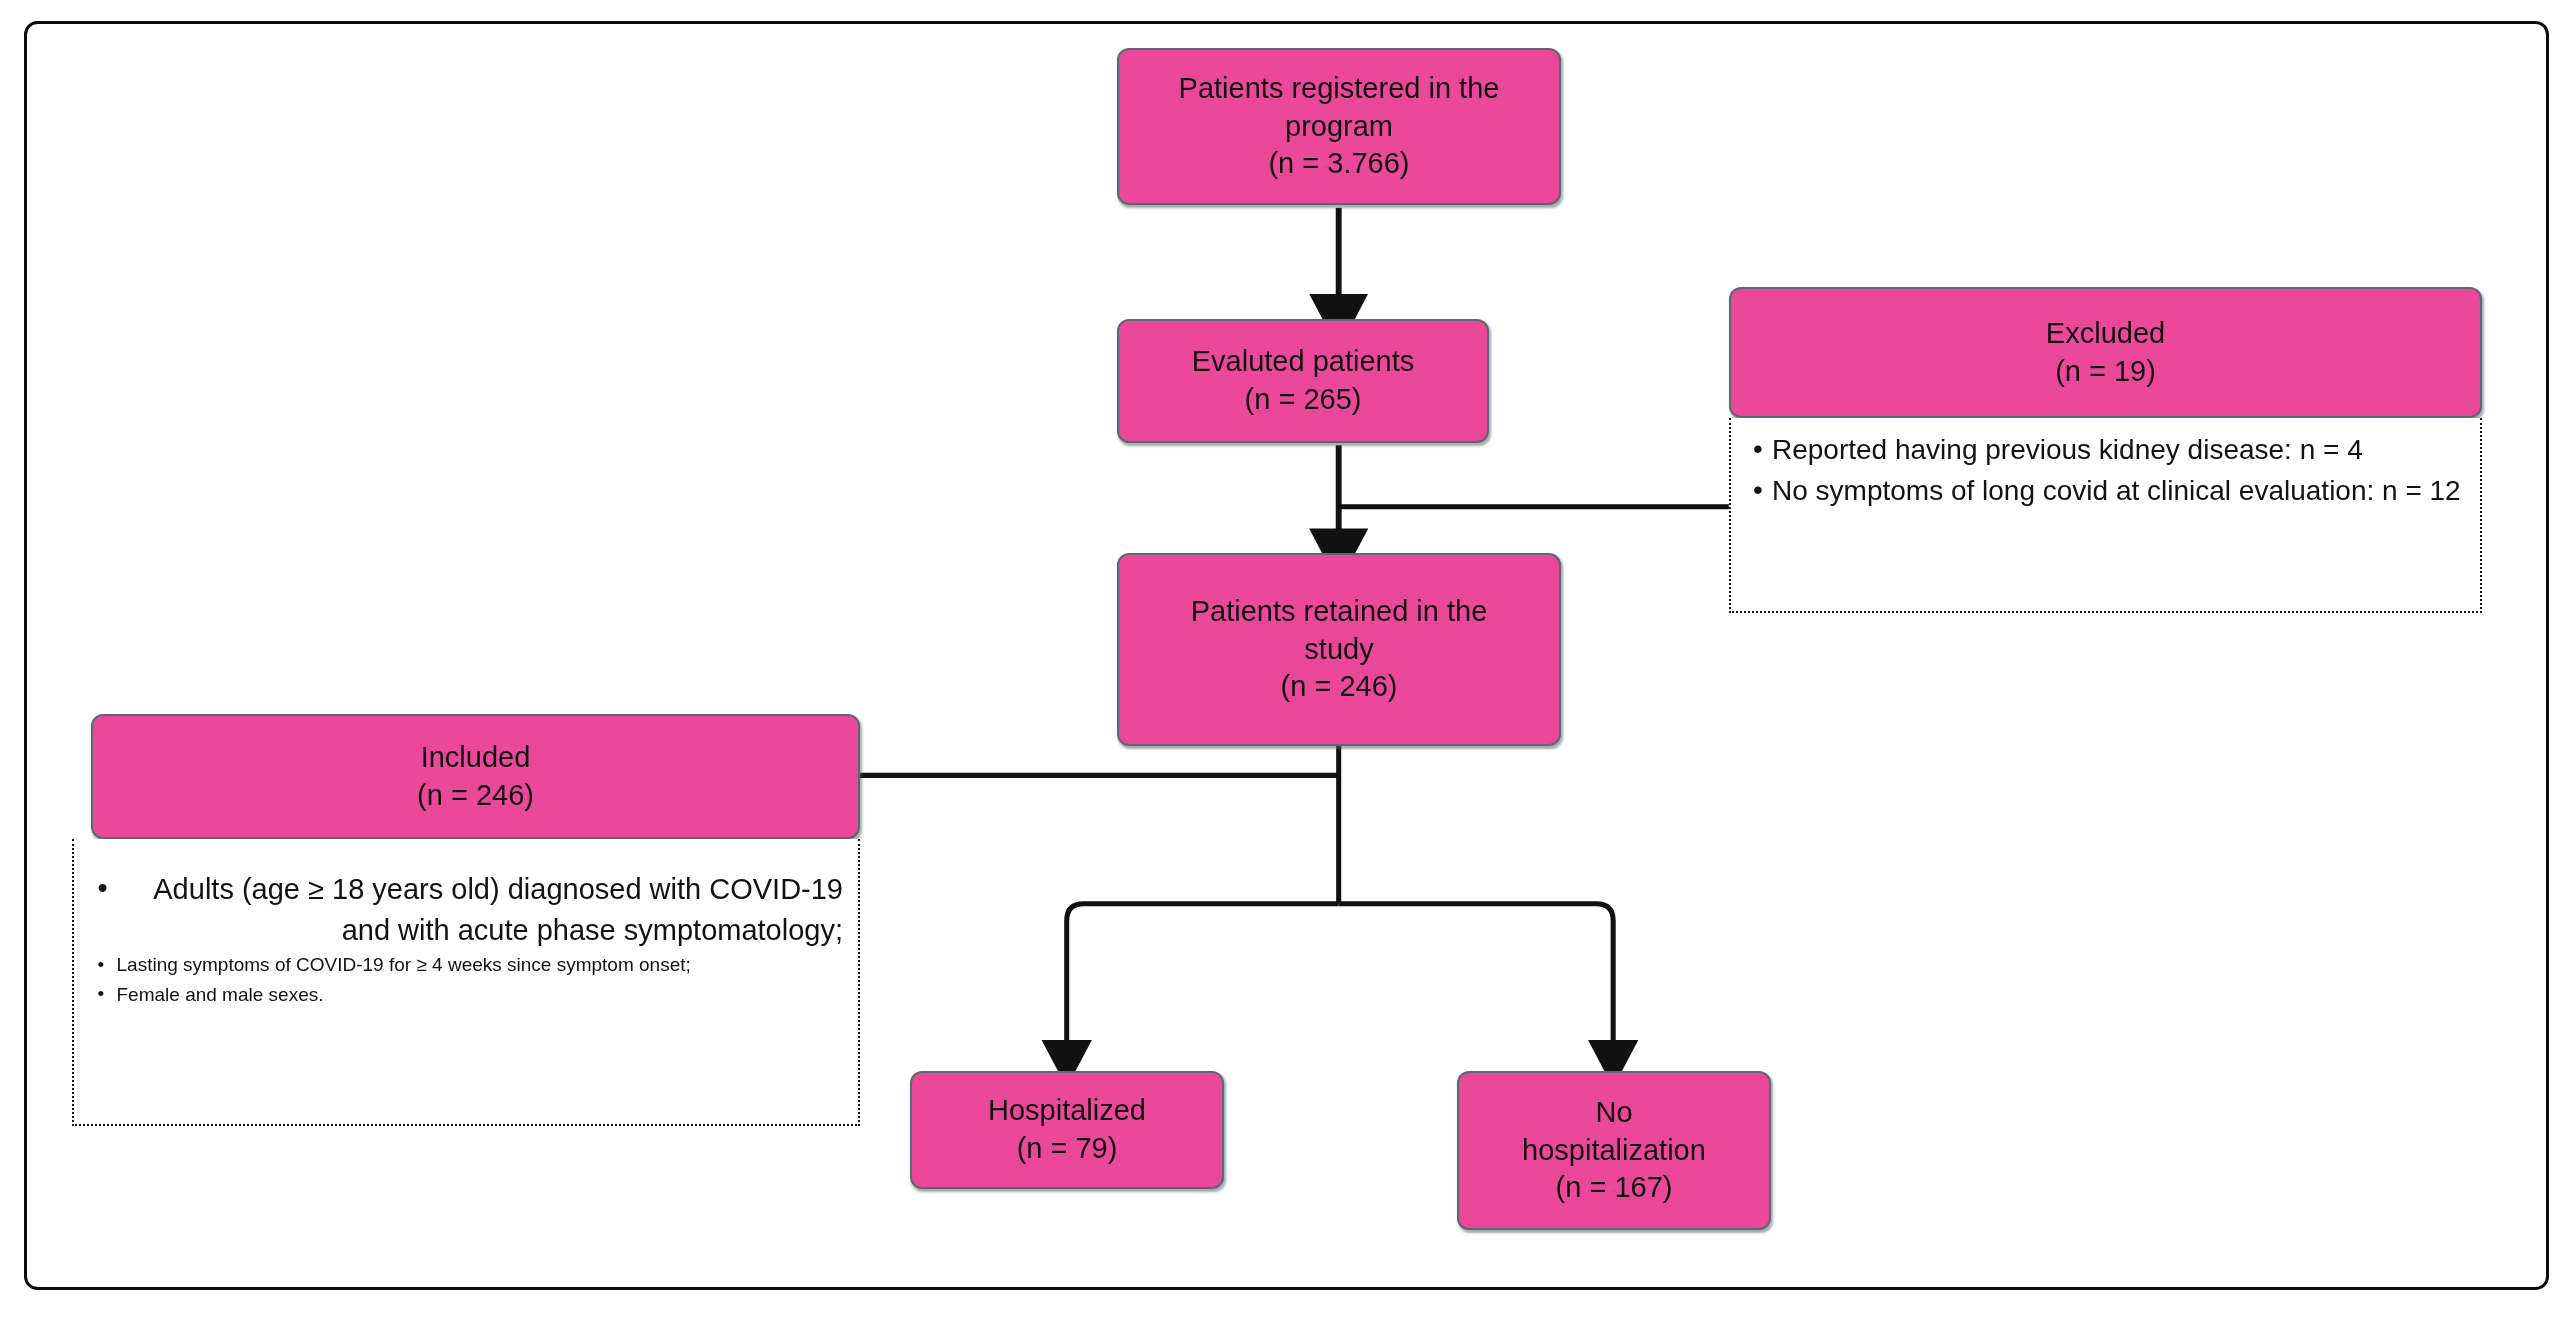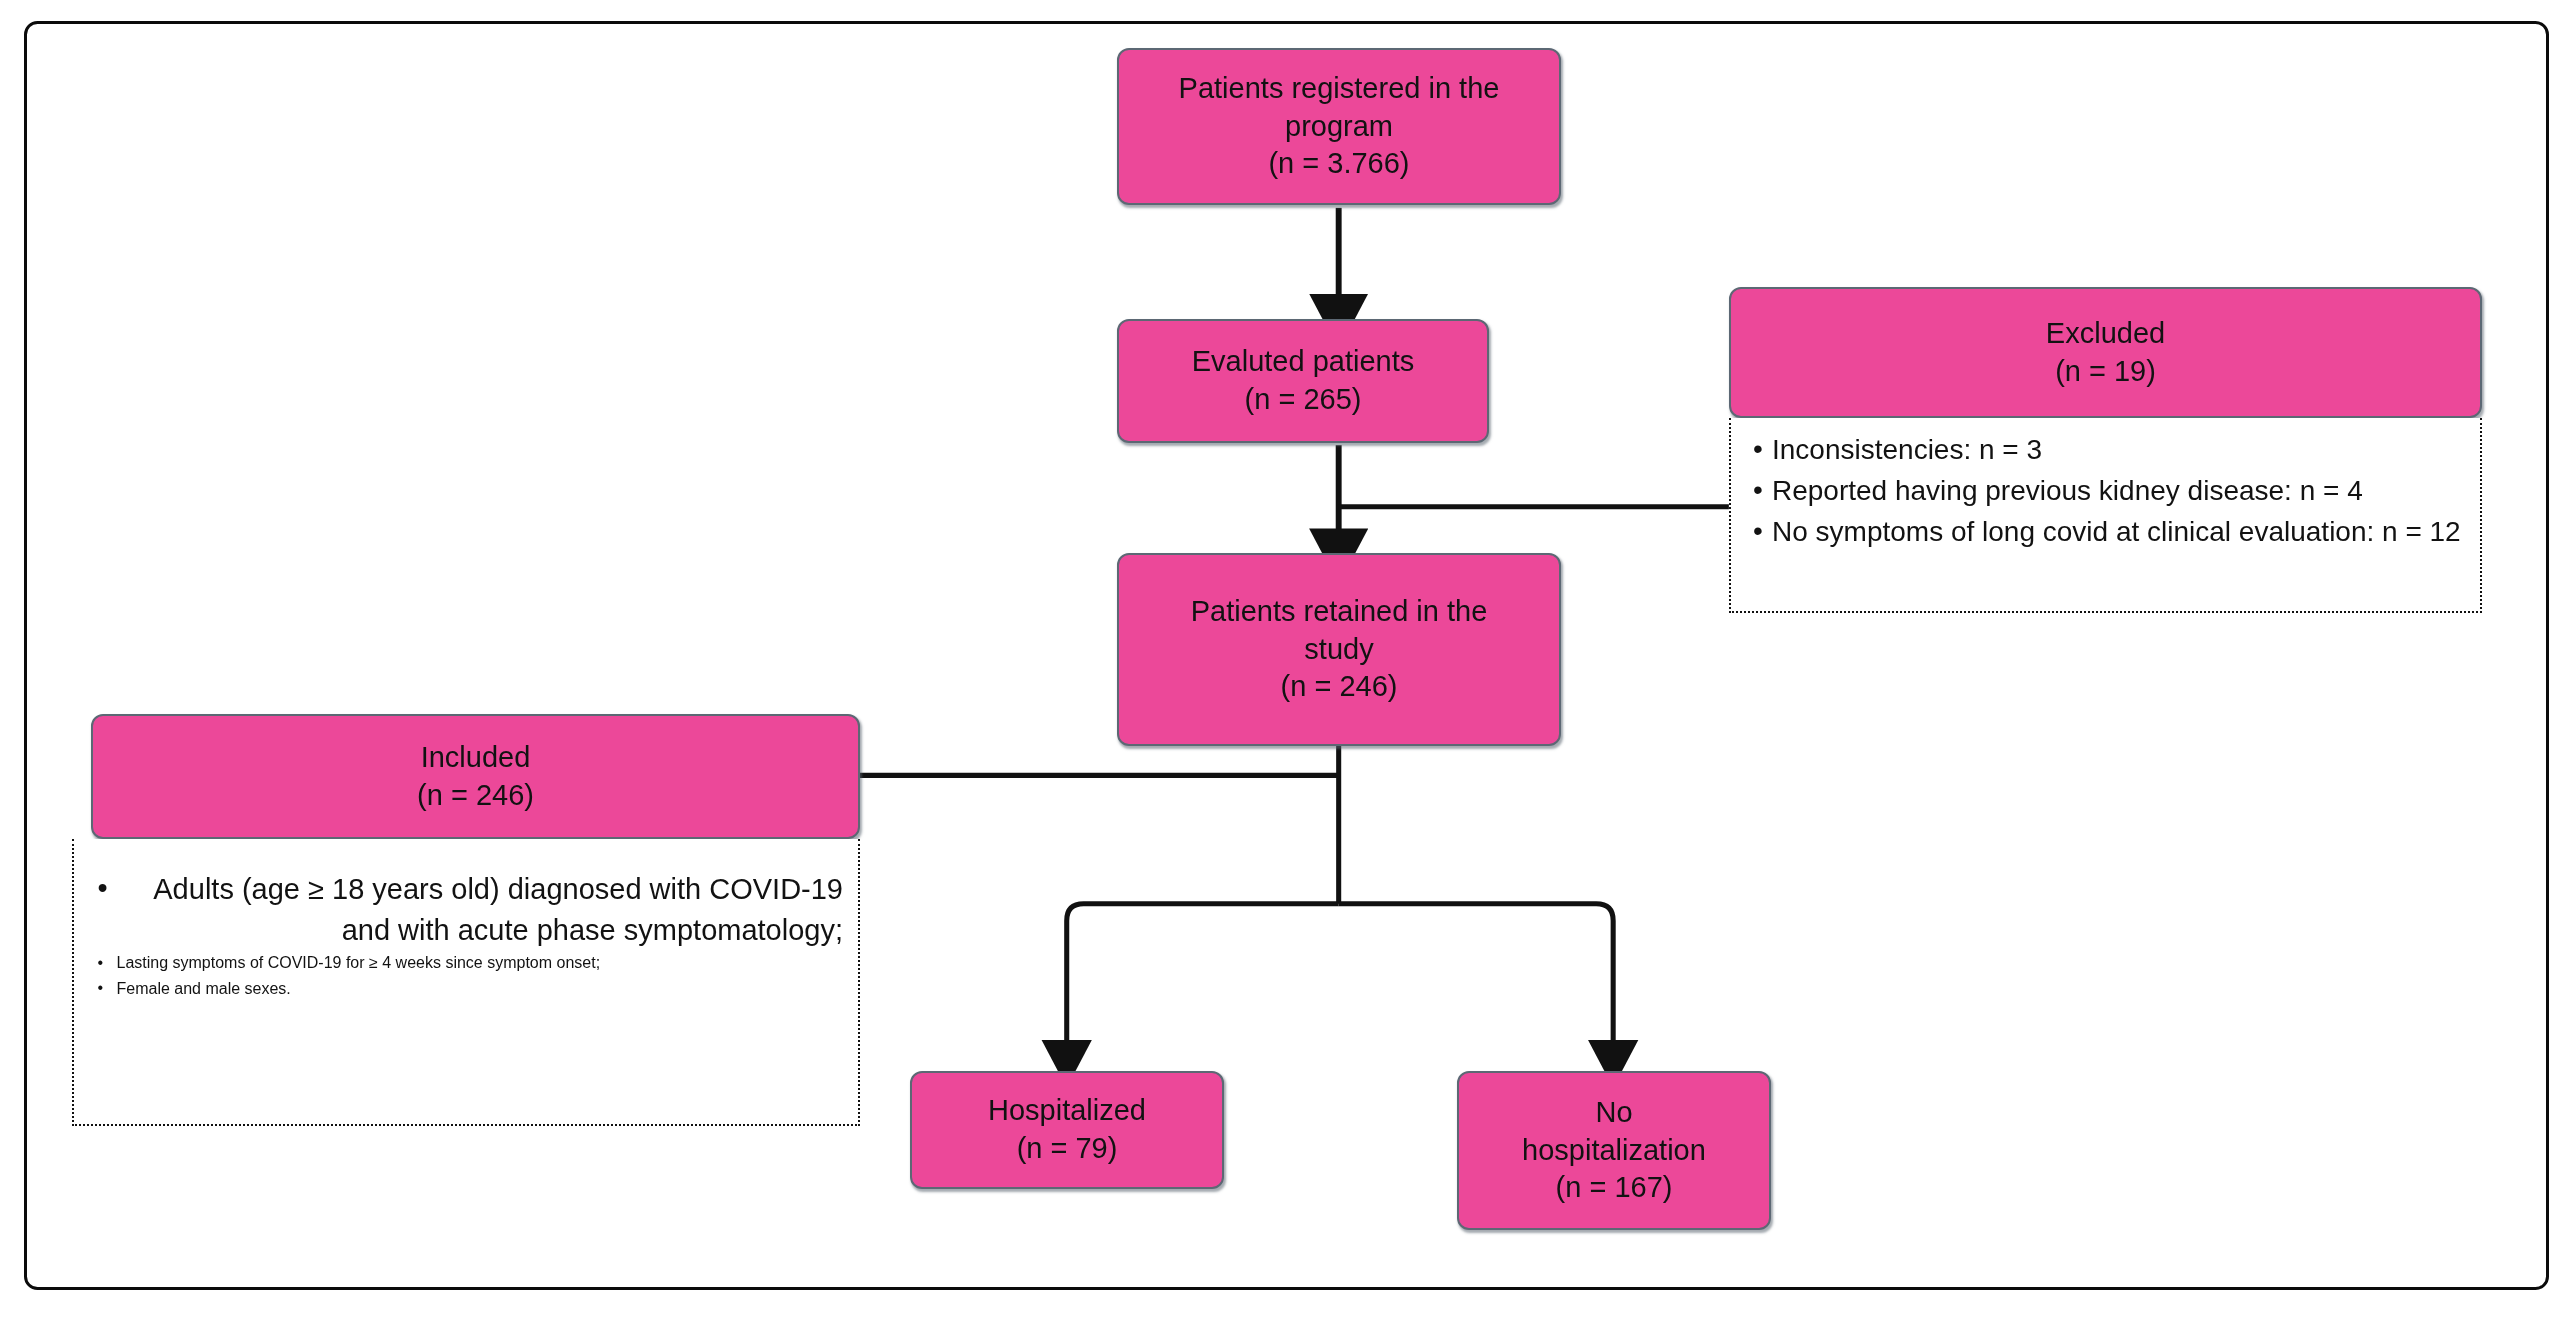--- a/index.html
+++ b/index.html
@@ -83,21 +83,21 @@
   #included-criteria {
     padding: 30px 15px 12px 13.5px;
   }
   #included-criteria li.big {
     font-size: 29px;
     line-height: 1.42;
     margin-bottom: 1px;
     text-align: right;
   }
   #included-criteria li.small {
-    font-size: 16px;
+    font-size: 19px;
     line-height: 1.38;
     margin-bottom: 3.4px;
   }
 
   svg#links {
     position: absolute;
     left: 0;
     top: 0;
     width: 2576px;
     height: 1327px;
@@ -149,21 +149,20 @@
     <span class="ln">(n = 246)</span>
   </div>
 
   <div class="node" id="node-excluded" style="left:1729px; top:287px; width:753px; height:131px;">
     <span class="ln">Excluded</span>
     <span class="ln">(n = 19)</span>
   </div>
 
   <div class="dotbox" id="excluded-criteria" style="left:1729px; top:418px; width:753px; height:195px;">
     <ul>
-      <li>Inconsistencies: n = 3</li>
       <li>Reported having previous kidney disease: n = 4</li>
       <li>No symptoms of long covid at clinical evaluation: n = 12</li>
     </ul>
   </div>
 
   <div class="node" id="node-included" style="left:91px; top:714px; width:769px; height:125px;">
     <span class="ln">Included</span>
     <span class="ln">(n = 246)</span>
   </div>
 

